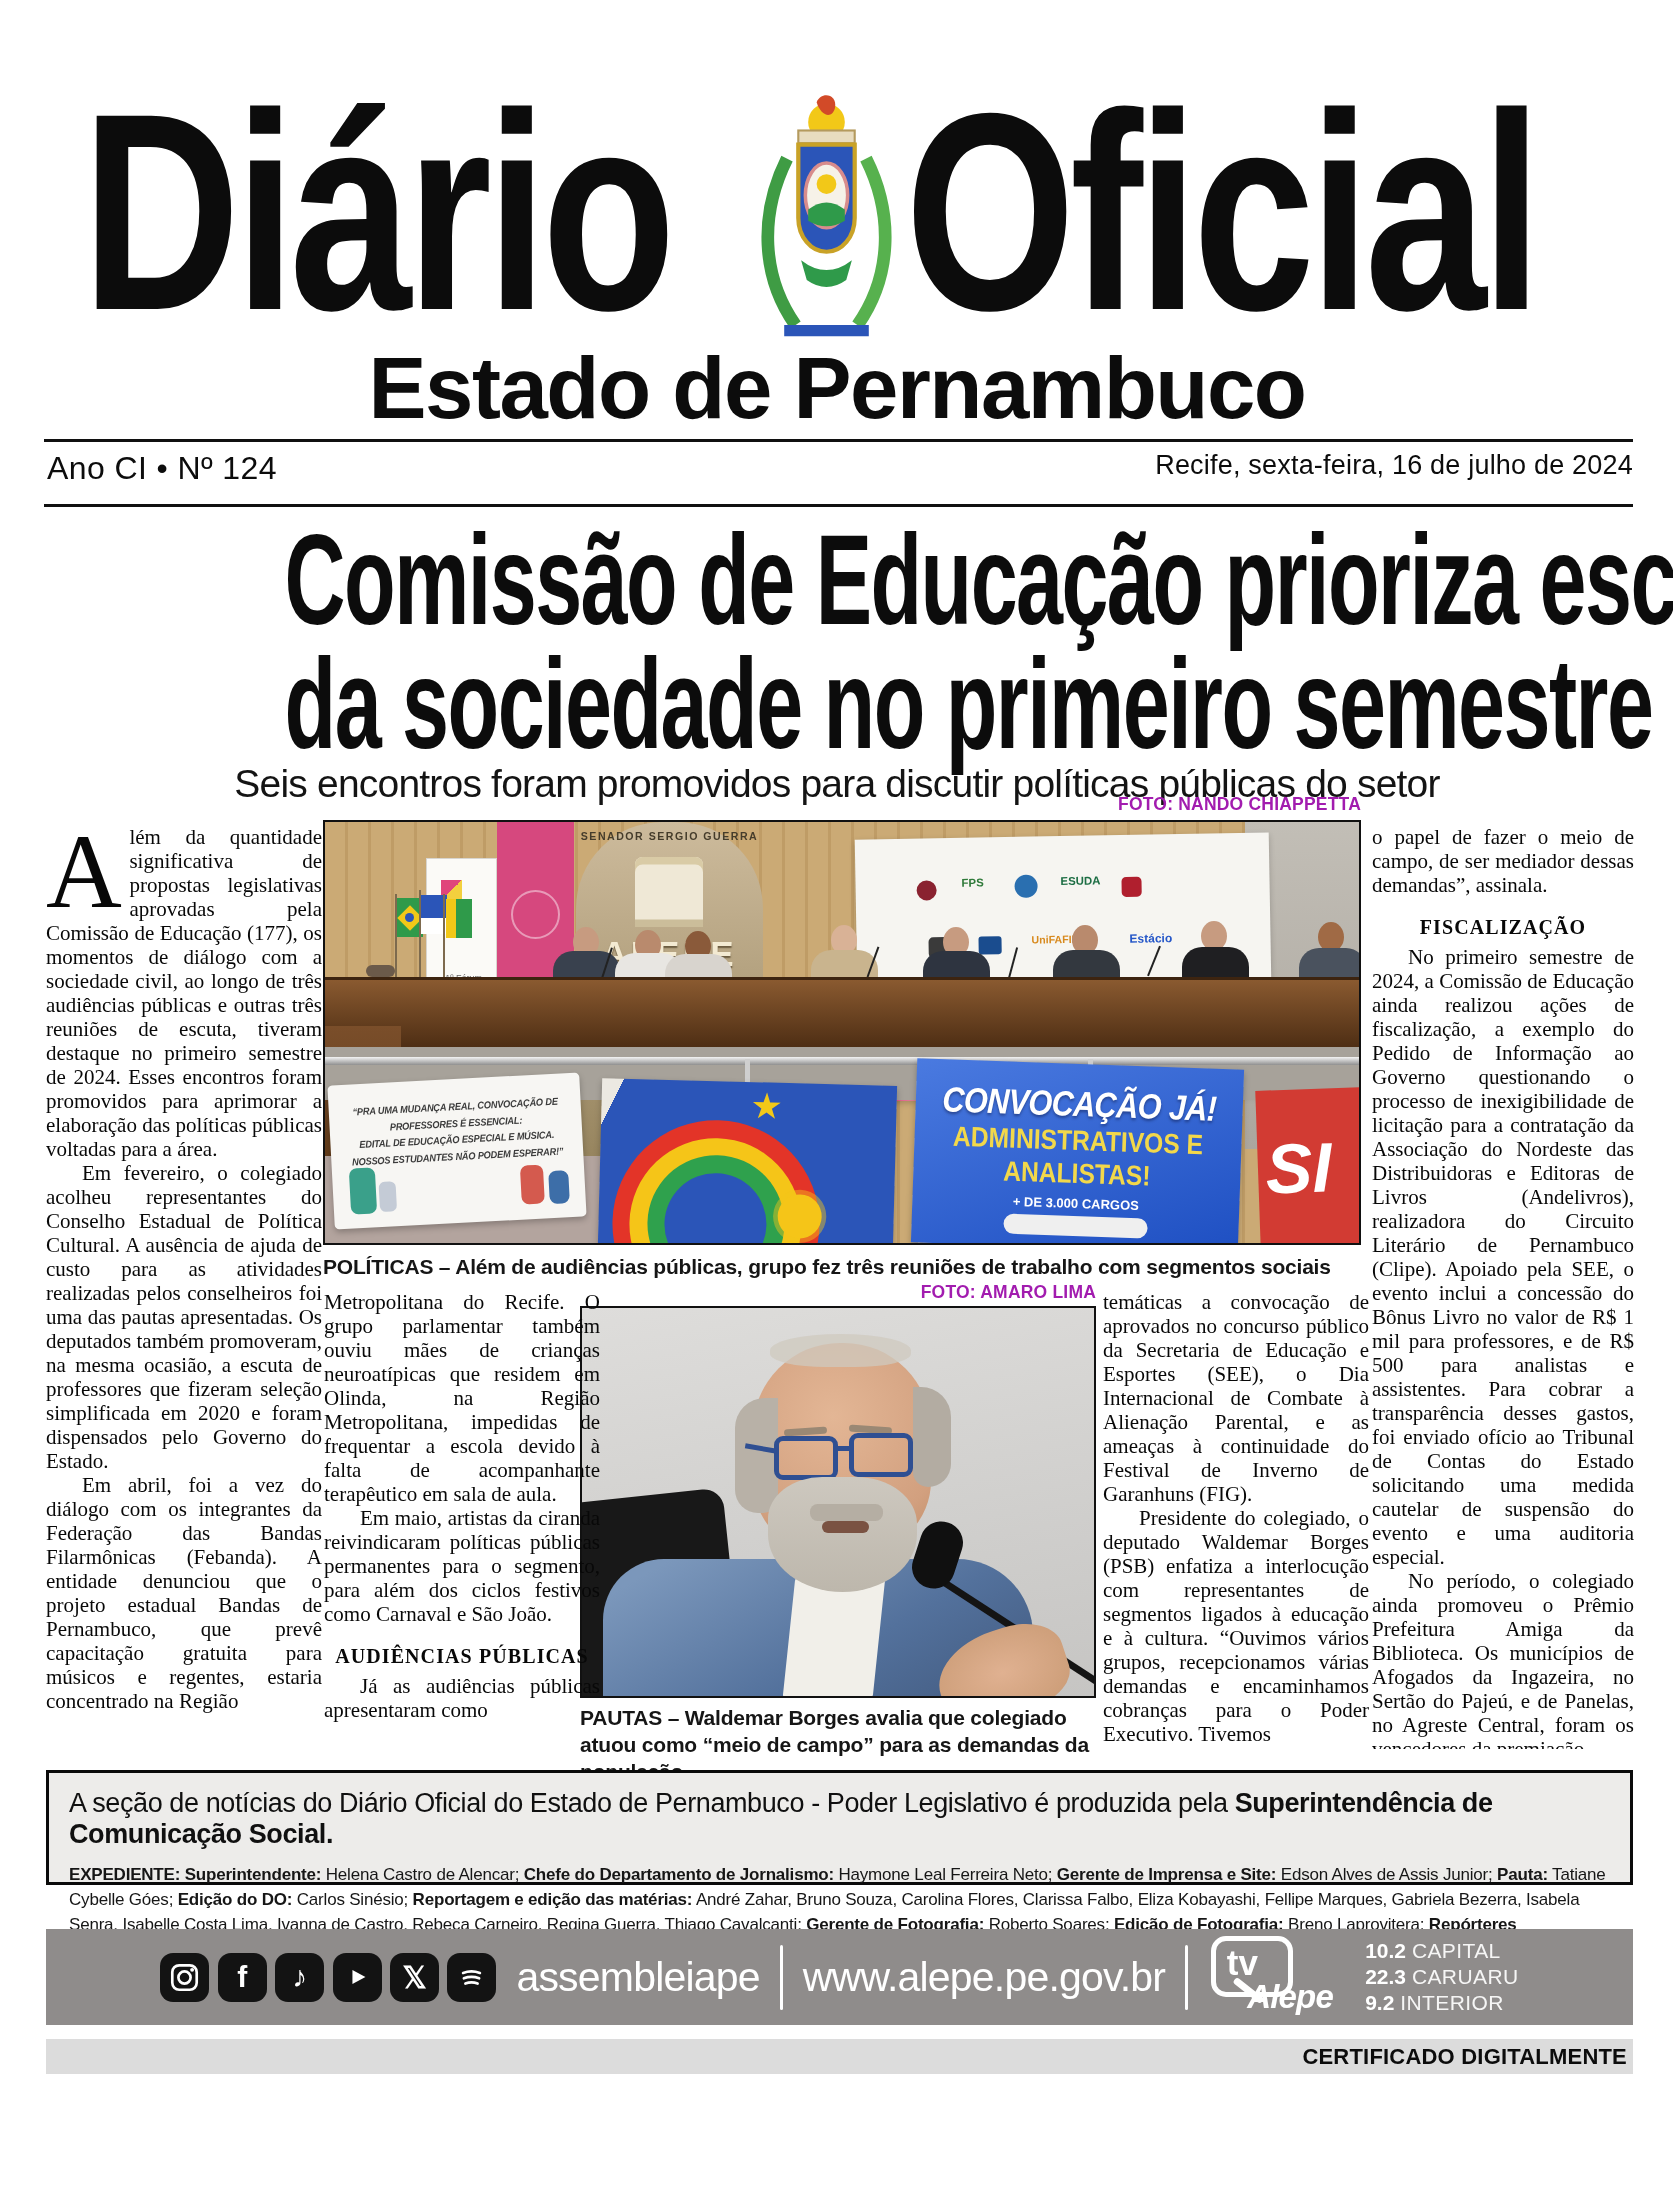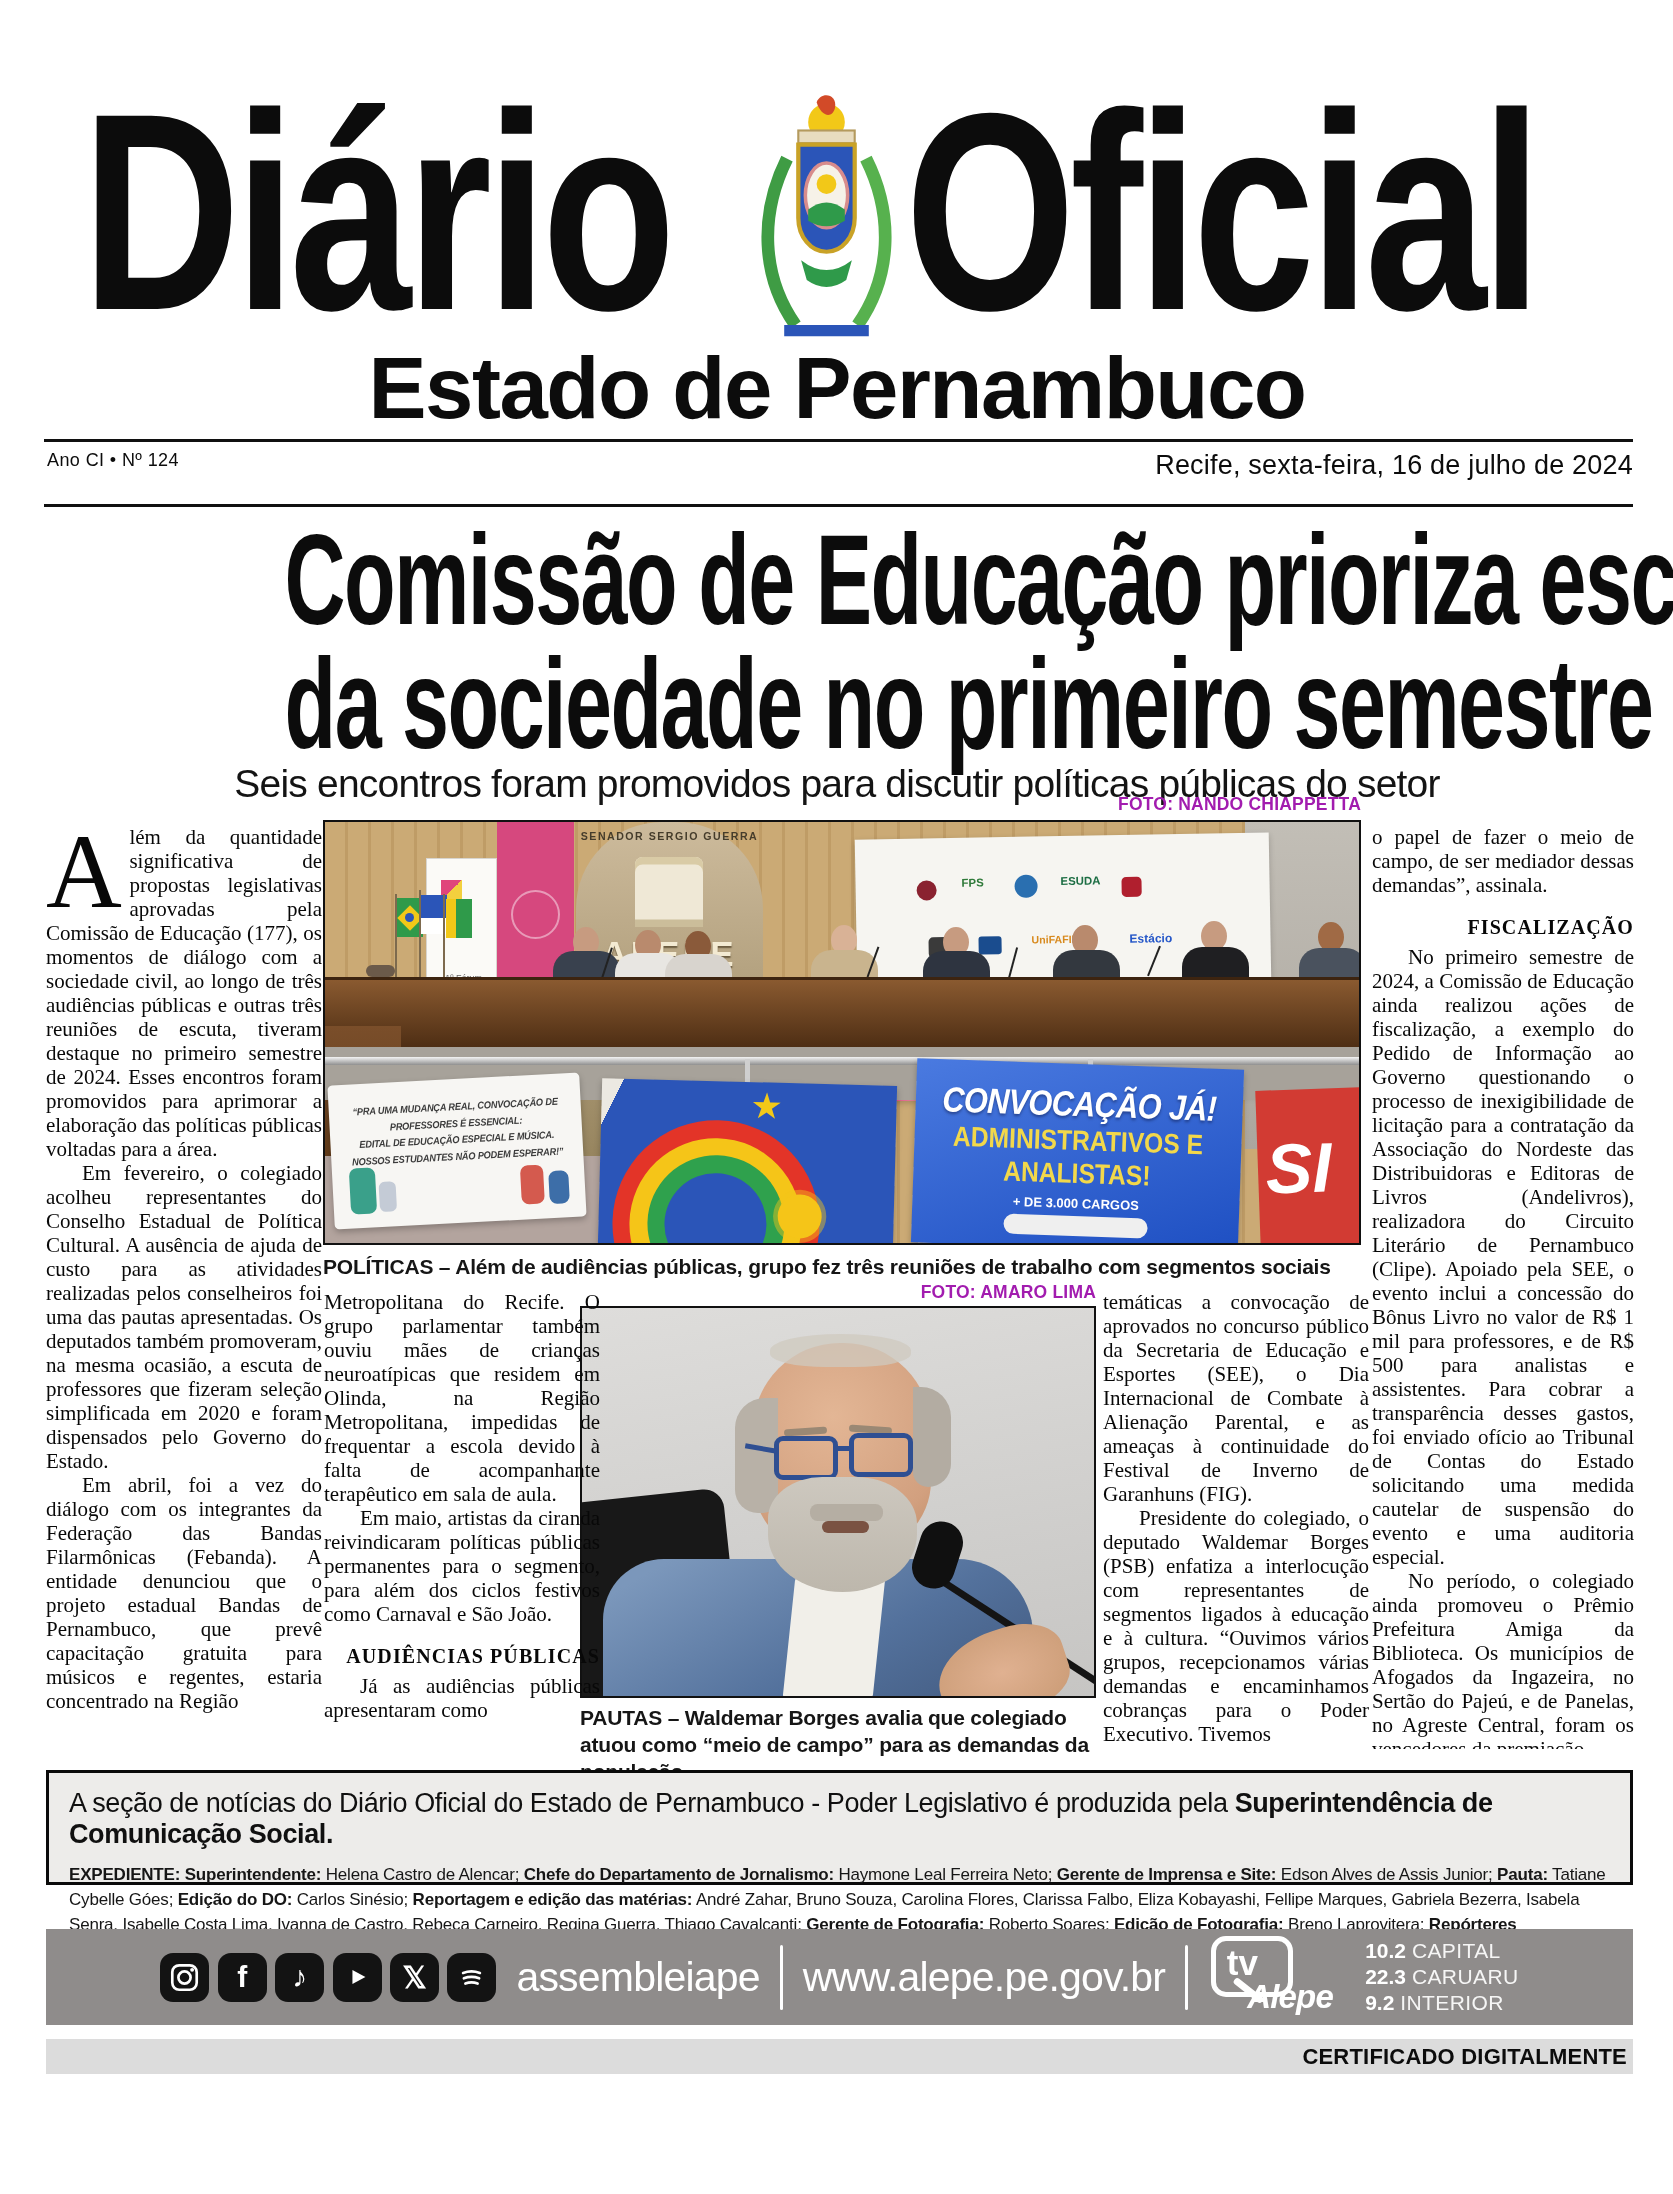--- a/index.html
+++ b/index.html
@@ -10,21 +10,21 @@
   
   .mast-word { position:absolute; top:72px; font-size:281px; line-height:1; font-weight:bold;
                letter-spacing:-0.025em; white-space:nowrap; transform:scaleX(0.78); transform-origin:left top; }
   .mast-sub { position:absolute; top:338px; left:0; width:1674px; text-align:center;
               font-size:87px; font-weight:bold; letter-spacing:-1.5px; }
   .crest { position:absolute; left:756px; top:91px; }
 
   .rule { position:absolute; left:44px; width:1589px; height:3px; background:#101010; }
 
   
-  .dl-left  { position:absolute; left:47px; top:450px; font-size:18px; letter-spacing:0.4px; }
+  .dl-left  { position:absolute; left:47px; top:450px; font-size:32px; letter-spacing:0.4px; }
   .dl-box   { position:absolute; left:714px; top:444px; width:395px; height:44px; background:#0d0d0d;
               display:flex; align-items:center; justify-content:center; }
   .dl-box span { color:#fff; font-weight:bold; font-size:30px; letter-spacing:0.4px; }
   .dl-right { position:absolute; right:41px; top:450px; font-size:27px; letter-spacing:0.2px; }
 
   
   .headline { position:absolute; left:0; width:1674px; text-align:center; font-weight:bold;
               font-size:128px; line-height:1; letter-spacing:-2.3px; white-space:nowrap; transform:scaleX(0.66); }
   .hl1 { top:516px; } .hl2 { top:640px; }
   .subhead { position:absolute; top:762px; left:0; width:1674px; text-align:center;
@@ -65,21 +65,21 @@
   .col { position:absolute; font-family:"Liberation Serif", serif; font-size:21px; line-height:24px;
          text-align:justify; overflow:hidden; color:#080808; }
   #col1 { left:46px;  top:825px; width:276px; height:924px; }
   #col2 { left:324px; top:1290px; width:276px; height:459px; }
   #col4 { left:1103px; top:1290px; width:266px; height:459px; }
   #col5 { left:1372px; top:825px; width:262px; height:924px; }
   .col p { margin:0; }
   .col p.ind { text-indent:36px; }
   .dropcap { float:left; font-size:105px; line-height:.74; padding:7.6px 7.6px 0 0; font-family:"Liberation Serif", serif; }
   .col-head { font-family:"Liberation Serif", serif; font-weight:bold; font-size:20px;
-              letter-spacing:1.1px; margin:18px 0 6px 0 !important; text-align:right; }
+              letter-spacing:1.1px; margin:18px 0 6px 0 !important; text-align:center; }
 
   
   .footer-box { position:absolute; left:46px; top:1770px; width:1587px; height:115px;
                 border:3px solid #0a0a0a; background:#edecea; padding:15px 20px; }
   .fb-intro { font-size:27px; font-weight:300; color:#101010; letter-spacing:-0.4px; margin-bottom:12px; }
   .fb-intro b { font-weight:bold; }
   .fb-exp { font-size:17px; line-height:25px; color:#161616; letter-spacing:-0.2px; }
   .fb-exp b { font-weight:bold; }
 
   

